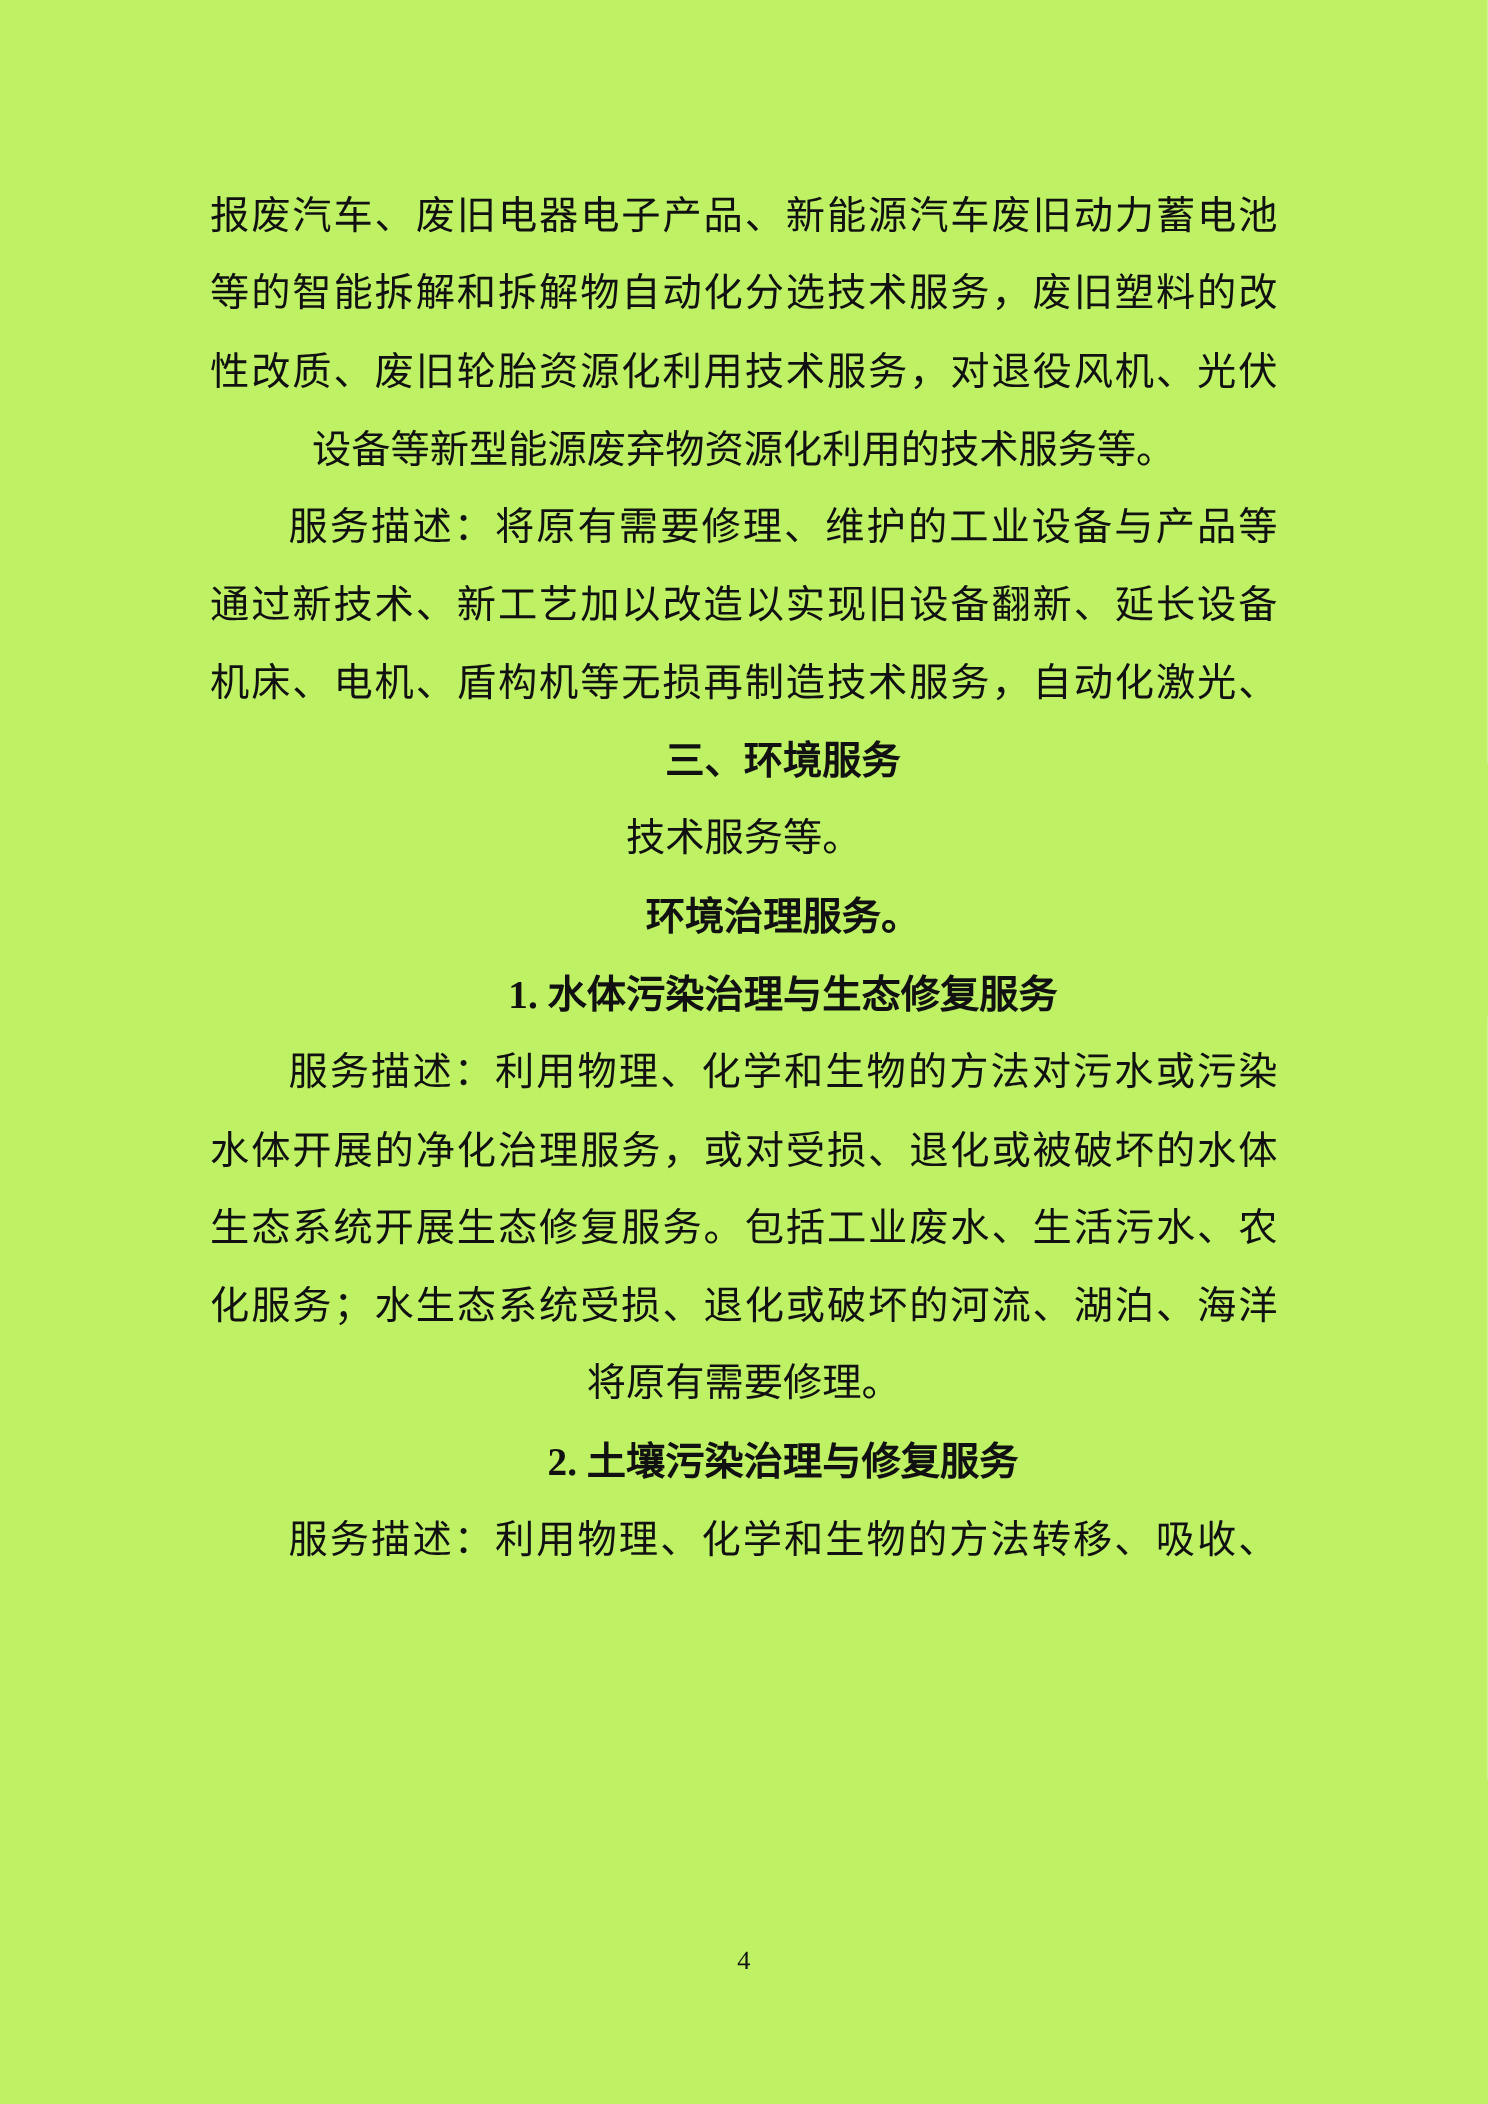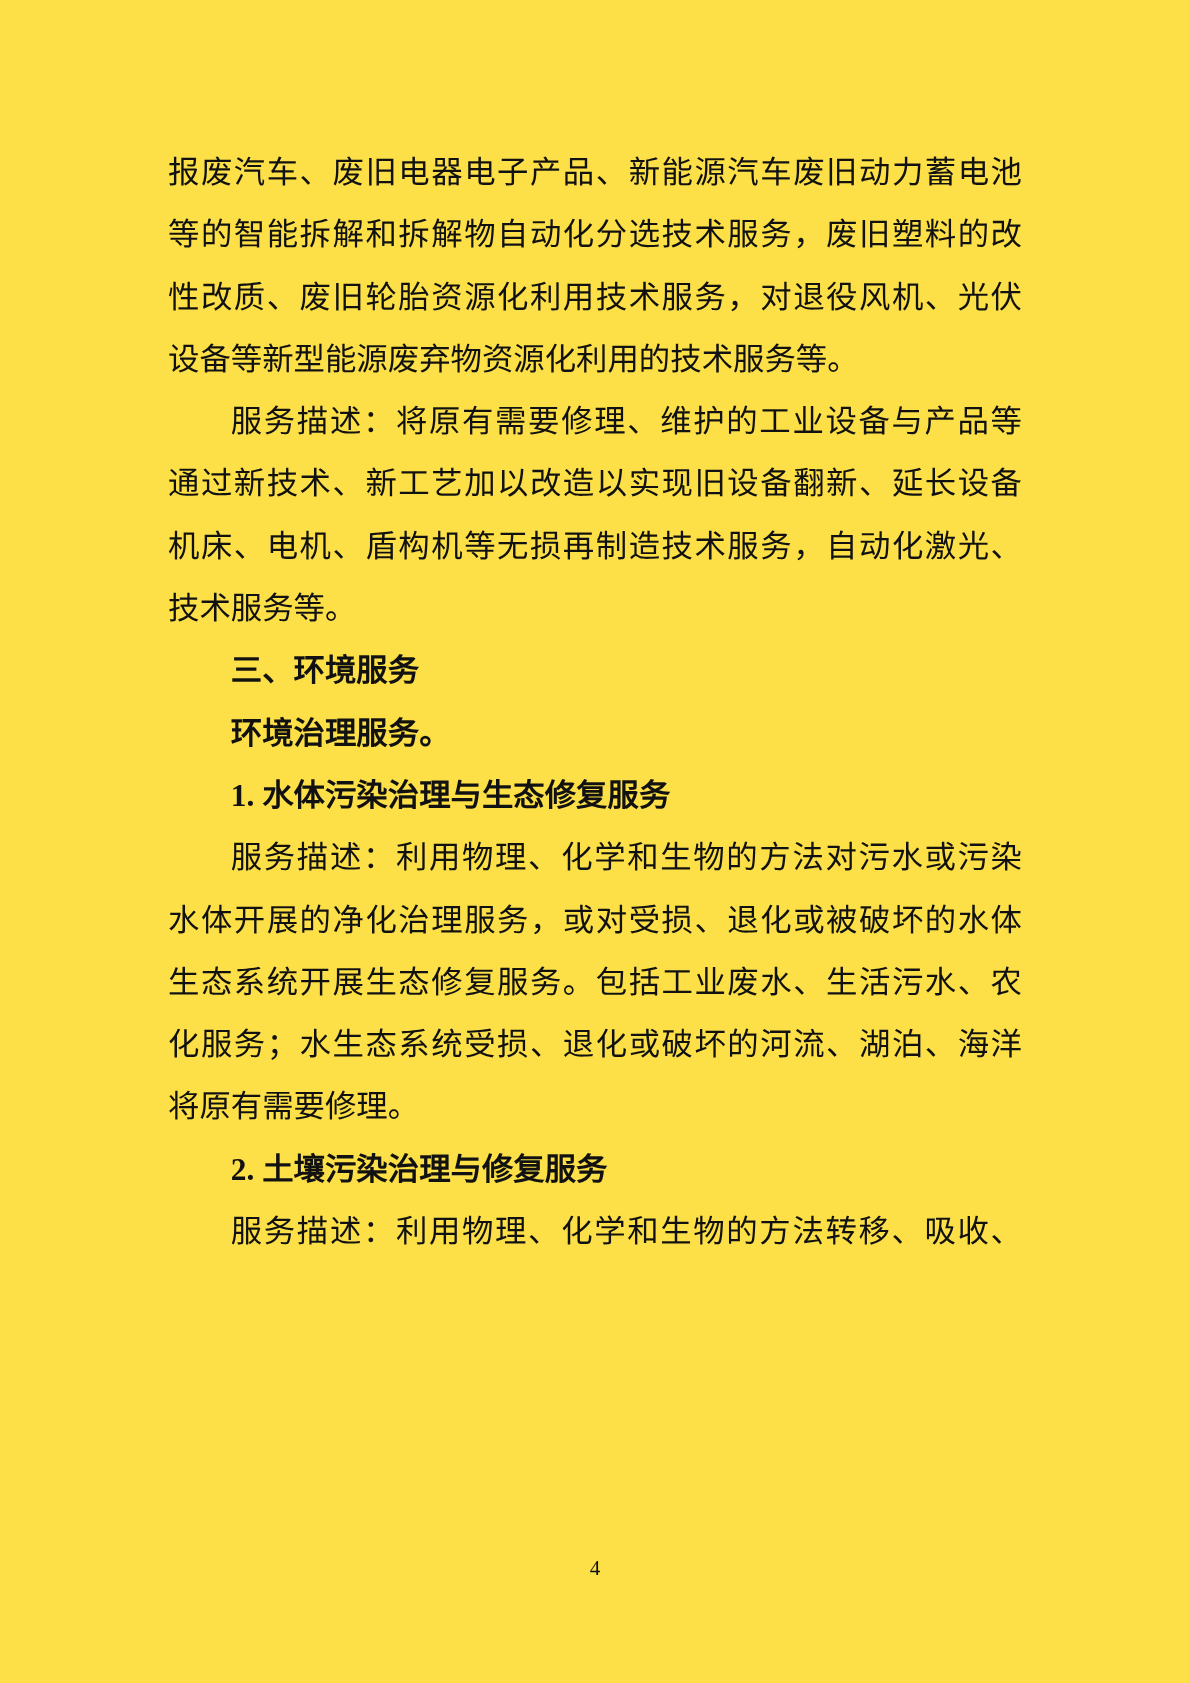--- a/index.html
+++ b/index.html
@@ -5,34 +5,34 @@
   html, body { margin: 0; padding: 0; }
   body {
     width: 1190px; height: 1683px;
     background: #ffffff;
     position: relative;
     overflow: hidden;
     font-family: "Liberation Serif", "DejaVu Serif", serif;
   }
   .page {
     position: absolute; inset: 0;
-    background: #fde047;
+    background: #bef264;
     font-family: Liberation Serif, serif;
   }
   .text-block {
     position: absolute;
     left: 168px; top: 142px;
     width: 854px;
     color: #111111;
     font-size: 31.4px;
   }
   .line {
     height: 62.3px;
     line-height: 62.3px;
-    text-align: left;
+    text-align: center;
   }
   
   .j {
     text-align: justify;
     text-align-last: justify;
     text-justify: inter-character;
   }
   
   .b { font-weight: bold; }
   
@@ -52,22 +52,22 @@
 
 <div class="page">
   <div class="text-block">
     <div class="line j">报废汽车、废旧电器电子产品、新能源汽车废旧动力蓄电池</div>
     <div class="line j">等的智能拆解和拆解物自动化分选技术服务，废旧塑料的改</div>
     <div class="line j">性改质、废旧轮胎资源化利用技术服务，对退役风机、光伏</div>
     <div class="line">设备等新型能源废弃物资源化利用的技术服务等。</div>
     <div class="line j ind">服务描述：将原有需要修理、维护的工业设备与产品等</div>
     <div class="line j">通过新技术、新工艺加以改造以实现旧设备翻新、延长设备</div>
     <div class="line j">机床、电机、盾构机等无损再制造技术服务，自动化激光、</div>
+    <div class="line b ind">三、环境服务</div>
     <div class="line">技术服务等。</div>
-    <div class="line b ind">三、环境服务</div>
     <div class="line b ind">环境治理服务。</div>
     <div class="line b ind">1. 水体污染治理与生态修复服务</div>
     <div class="line j ind">服务描述：利用物理、化学和生物的方法对污水或污染</div>
     <div class="line j">水体开展的净化治理服务，或对受损、退化或被破坏的水体</div>
     <div class="line j">生态系统开展生态修复服务。包括工业废水、生活污水、农</div>
     <div class="line j">化服务；水生态系统受损、退化或破坏的河流、湖泊、海洋</div>
     <div class="line">将原有需要修理。</div>
     <div class="line b ind">2. 土壤污染治理与修复服务</div>
     <div class="line j ind">服务描述：利用物理、化学和生物的方法转移、吸收、</div>
   </div>

